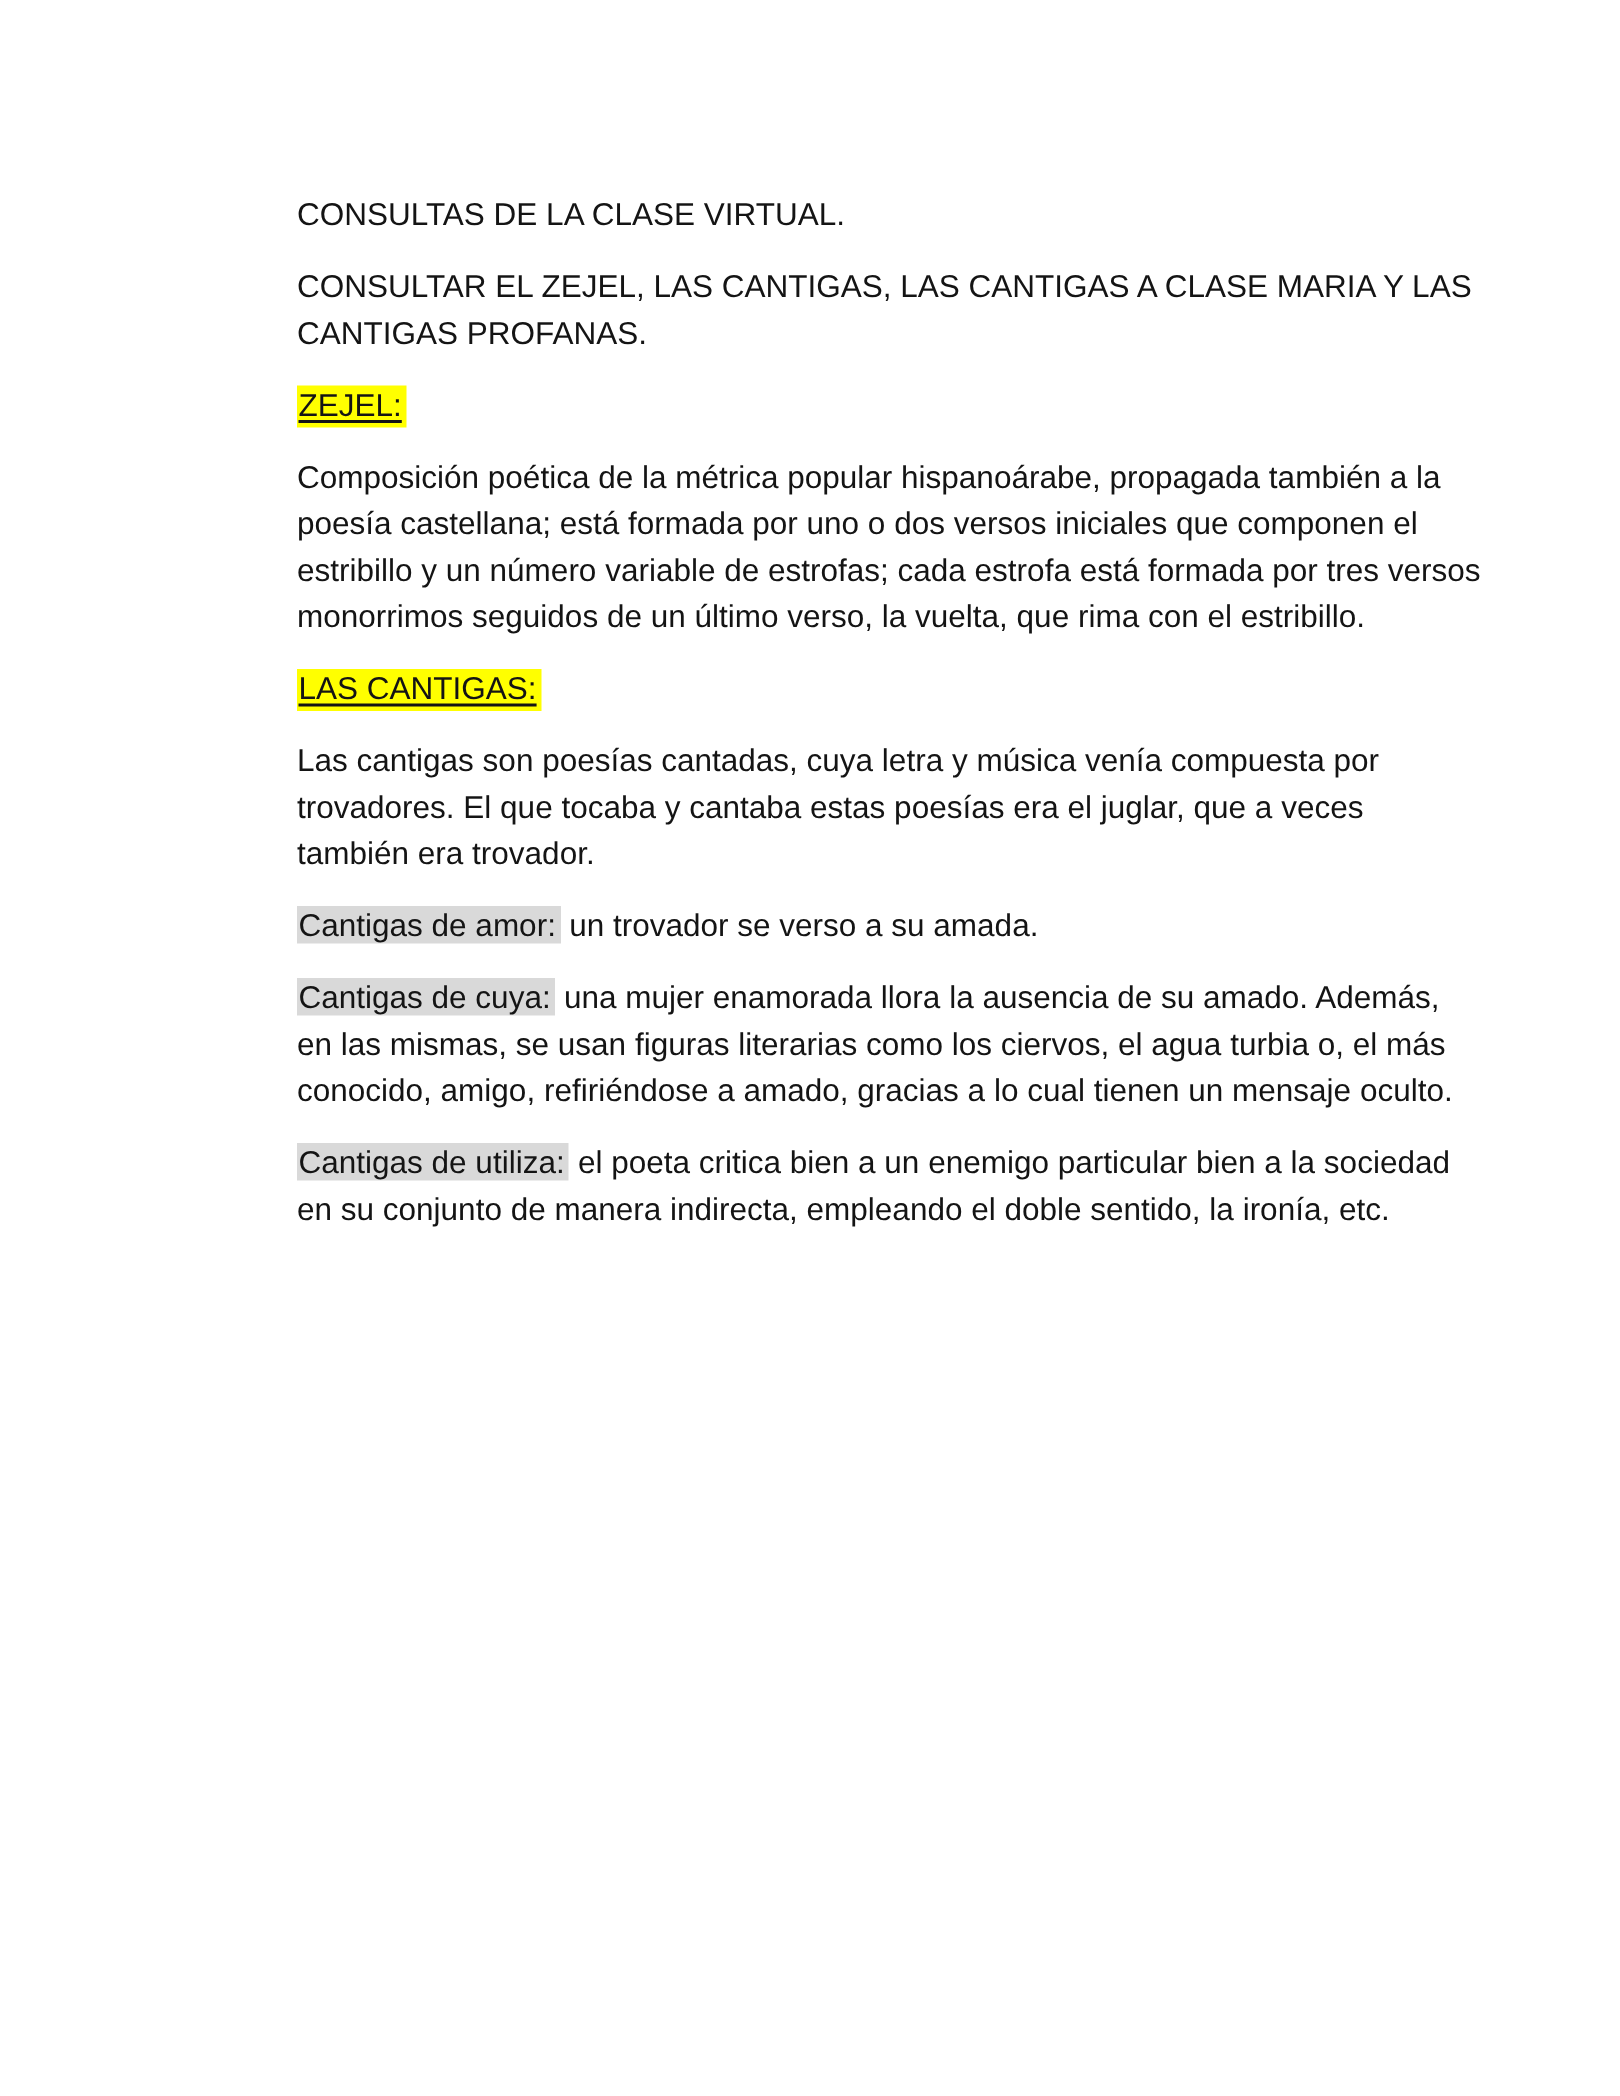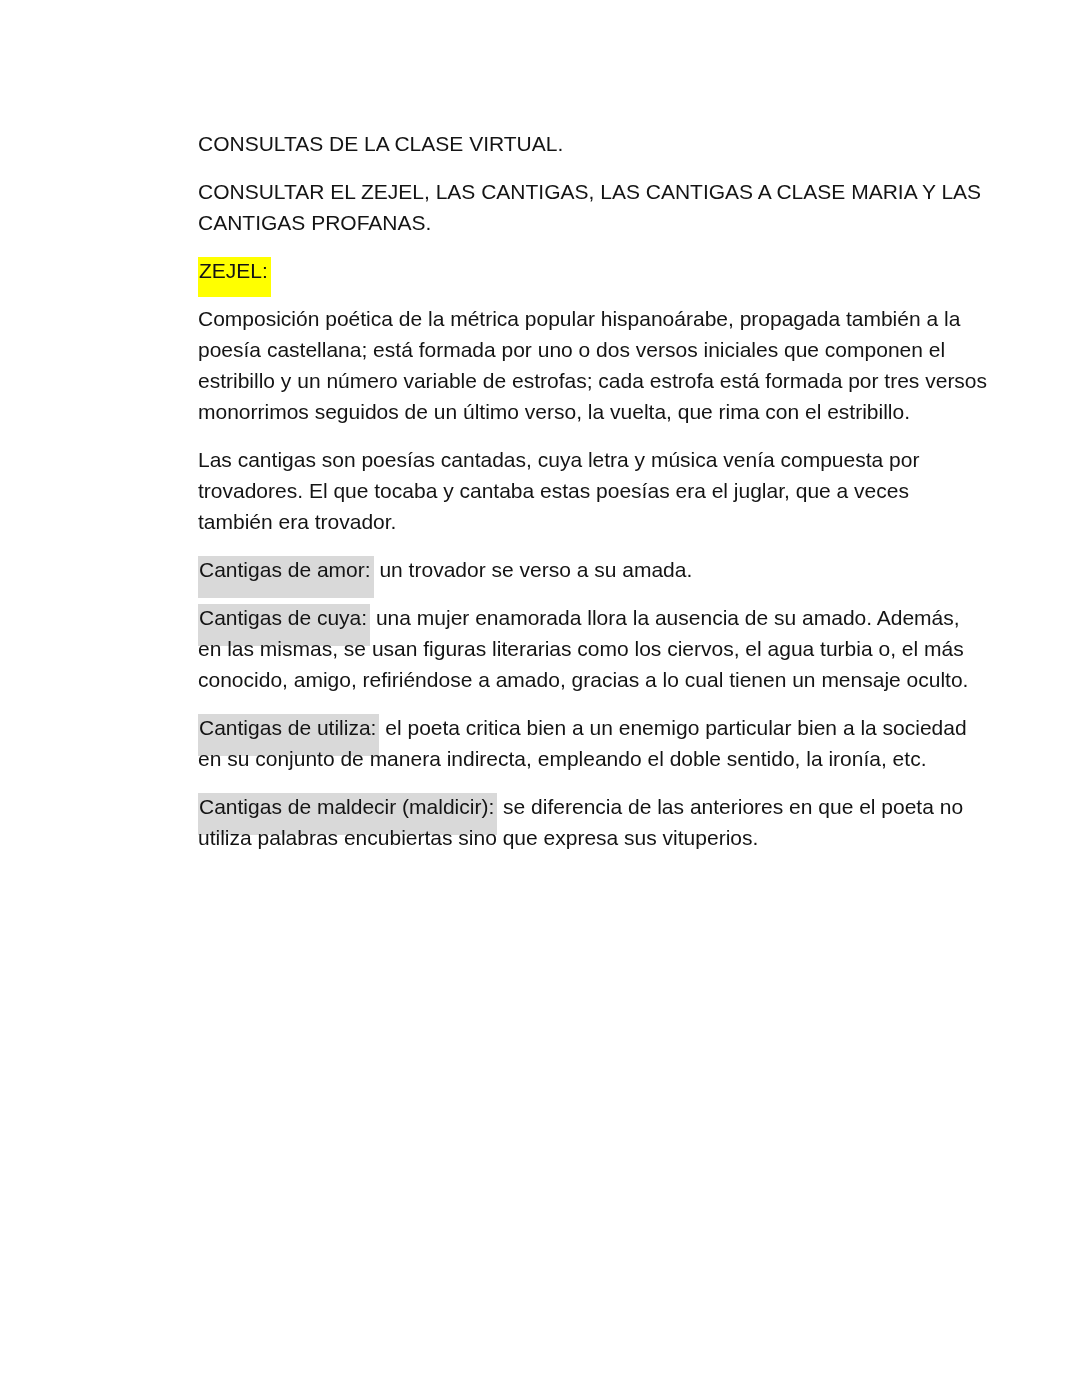--- a/index.html
+++ b/index.html
@@ -26,46 +26,47 @@
     font-size: 21px;
     line-height: 31px;
     color: #141414;
     letter-spacing: 0;
   }
   .title {
     color: #e01b1b;
   }
   .hl-yellow {
     background: #ffff00;
+    text-decoration: underline;
     text-decoration-thickness: 1.5px;
     text-underline-offset: 3px;
-    padding: 2px 3px 15px 1px;
+    padding: 2px 3px 3px 1px;
   }
   .hl-gray {
     background: #d9d9d9;
-    padding: 2px 3px 17px 1px;
+    padding: 2px 3px 0 1px;
   }
 </style>
 </head>
 <body>
 
 <div class="page doc">
 
   <p class="title">CONSULTAS DE LA CLASE VIRTUAL.</p>
 
   <p>CONSULTAR EL ZEJEL, LAS CANTIGAS, LAS CANTIGAS A CLASE MARIA Y LAS CANTIGAS PROFANAS.</p>
 
   <p><span class="hl-yellow">ZEJEL:</span></p>
 
   <p>Composición poética de la métrica popular hispanoárabe, propagada también a la poesía castellana; está formada por uno o dos versos iniciales que componen el estribillo y un número variable de estrofas; cada estrofa está formada por tres versos monorrimos seguidos de un último verso, la vuelta, que rima con el estribillo.</p>
 
+  <p><span class="hl-yellow">LAS CANTIGAS:</span></p>
 
   <p>Las cantigas son poesías cantadas, cuya letra y música venía compuesta por trovadores. El que tocaba y cantaba estas poesías era el juglar, que a veces también era trovador.</p>
 
   <p><span class="hl-gray">Cantigas de amor:</span><span> un trovador se verso a su amada.</span></p>
 
   <p><span class="hl-gray">Cantigas de cuya:</span><span> una mujer enamorada llora la ausencia de su amado. Además, en las mismas, se usan figuras literarias como los ciervos, el agua turbia o, el más conocido, amigo, refiriéndose a amado, gracias a lo cual tienen un mensaje oculto.</span></p>
 
   <p><span class="hl-gray">Cantigas de utiliza:</span><span> el poeta critica bien a un enemigo particular bien a la sociedad en su conjunto de manera indirecta, empleando el doble sentido, la ironía, etc.</span></p>
 
-  <p><span class="hl-gray">Cantigas de maldecir (maldicir):</span><span> se diferencia de las anteriores en que el poeta no utiliza palabras encubiertas sino que expresa sus vituperios.</span></p>
 
 </div>
 
 </body></html>

